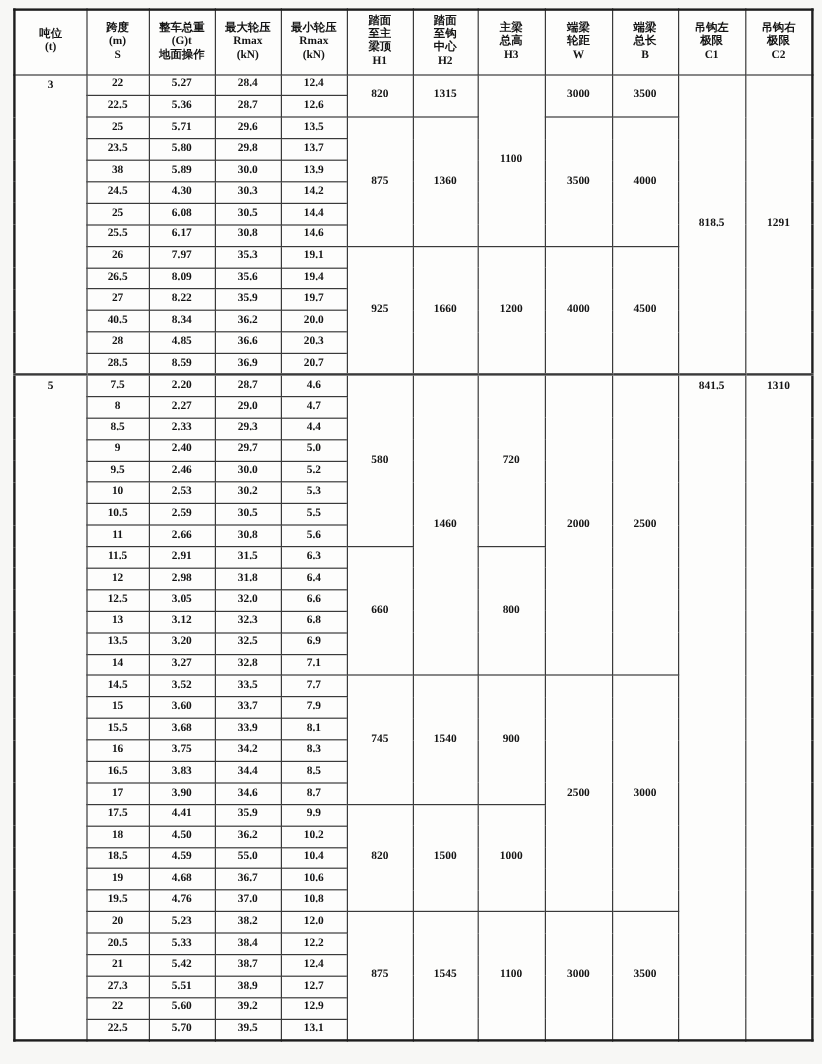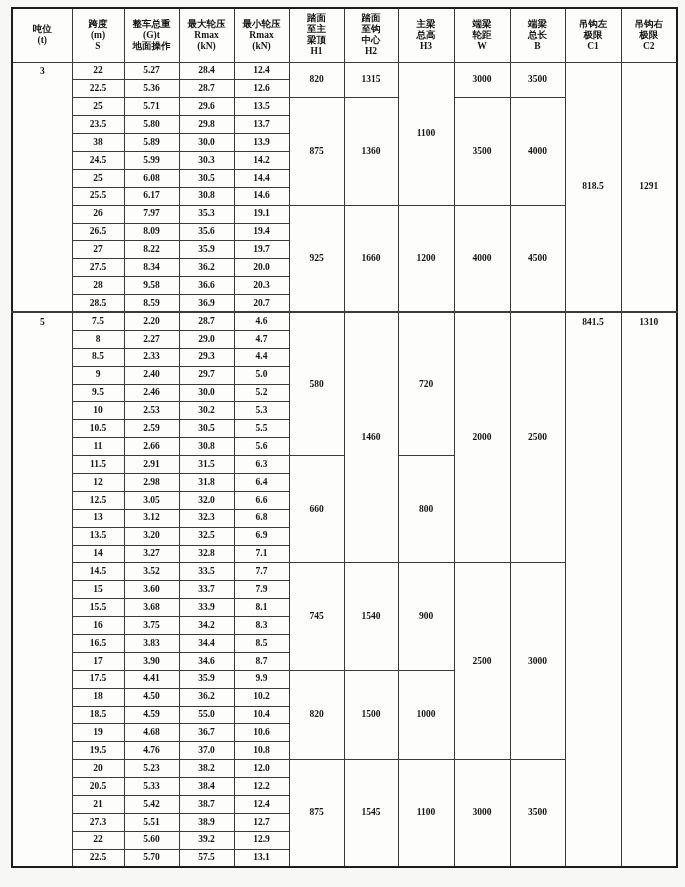--- a/index.html
+++ b/index.html
@@ -166,21 +166,21 @@
           <td>13.7</td>
         </tr>
         <tr class="data-row">
           <td>38</td>
           <td>5.89</td>
           <td>30.0</td>
           <td>13.9</td>
         </tr>
         <tr class="data-row">
           <td>24.5</td>
-          <td>5.99</td>
+          <td>4.30</td>
           <td>30.3</td>
           <td>14.2</td>
         </tr>
         <tr class="data-row">
           <td>25</td>
           <td>6.08</td>
           <td>30.5</td>
           <td>14.4</td>
         </tr>
         <tr class="data-row">
@@ -206,28 +206,28 @@
           <td>35.6</td>
           <td>19.4</td>
         </tr>
         <tr class="data-row">
           <td>27</td>
           <td>8.22</td>
           <td>35.9</td>
           <td>19.7</td>
         </tr>
         <tr class="data-row">
-          <td>27.5</td>
+          <td>40.5</td>
           <td>8.34</td>
           <td>36.2</td>
           <td>20.0</td>
         </tr>
         <tr class="data-row">
           <td>28</td>
-          <td>9.58</td>
+          <td>4.85</td>
           <td>36.6</td>
           <td>20.3</td>
         </tr>
         <tr class="data-row">
           <td>28.5</td>
           <td>8.59</td>
           <td>36.9</td>
           <td>20.7</td>
         </tr>
         <tr class="data-row block-start">
@@ -429,18 +429,18 @@
         </tr>
         <tr class="data-row">
           <td>22</td>
           <td>5.60</td>
           <td>39.2</td>
           <td>12.9</td>
         </tr>
         <tr class="data-row">
           <td>22.5</td>
           <td>5.70</td>
-          <td>57.5</td>
+          <td>39.5</td>
           <td>13.1</td>
         </tr>
       </tbody>
   </table>
 </div>
 
 </body></html>

